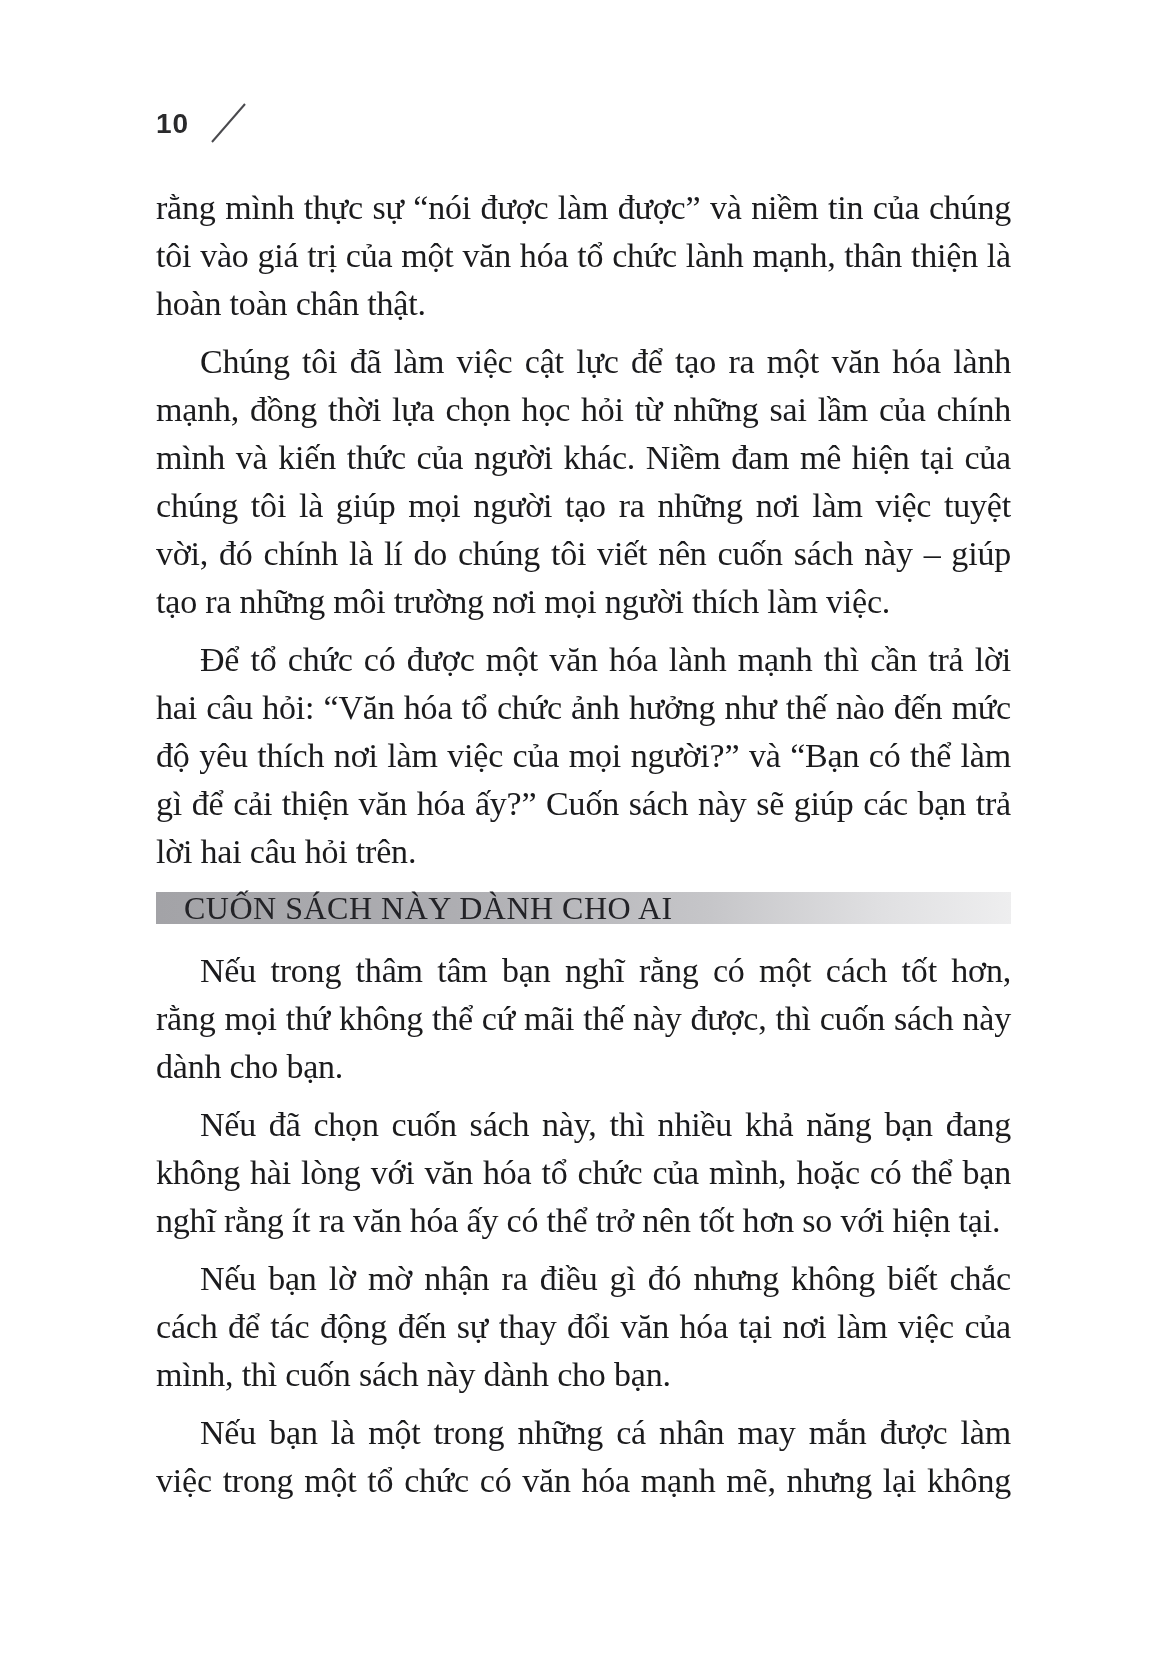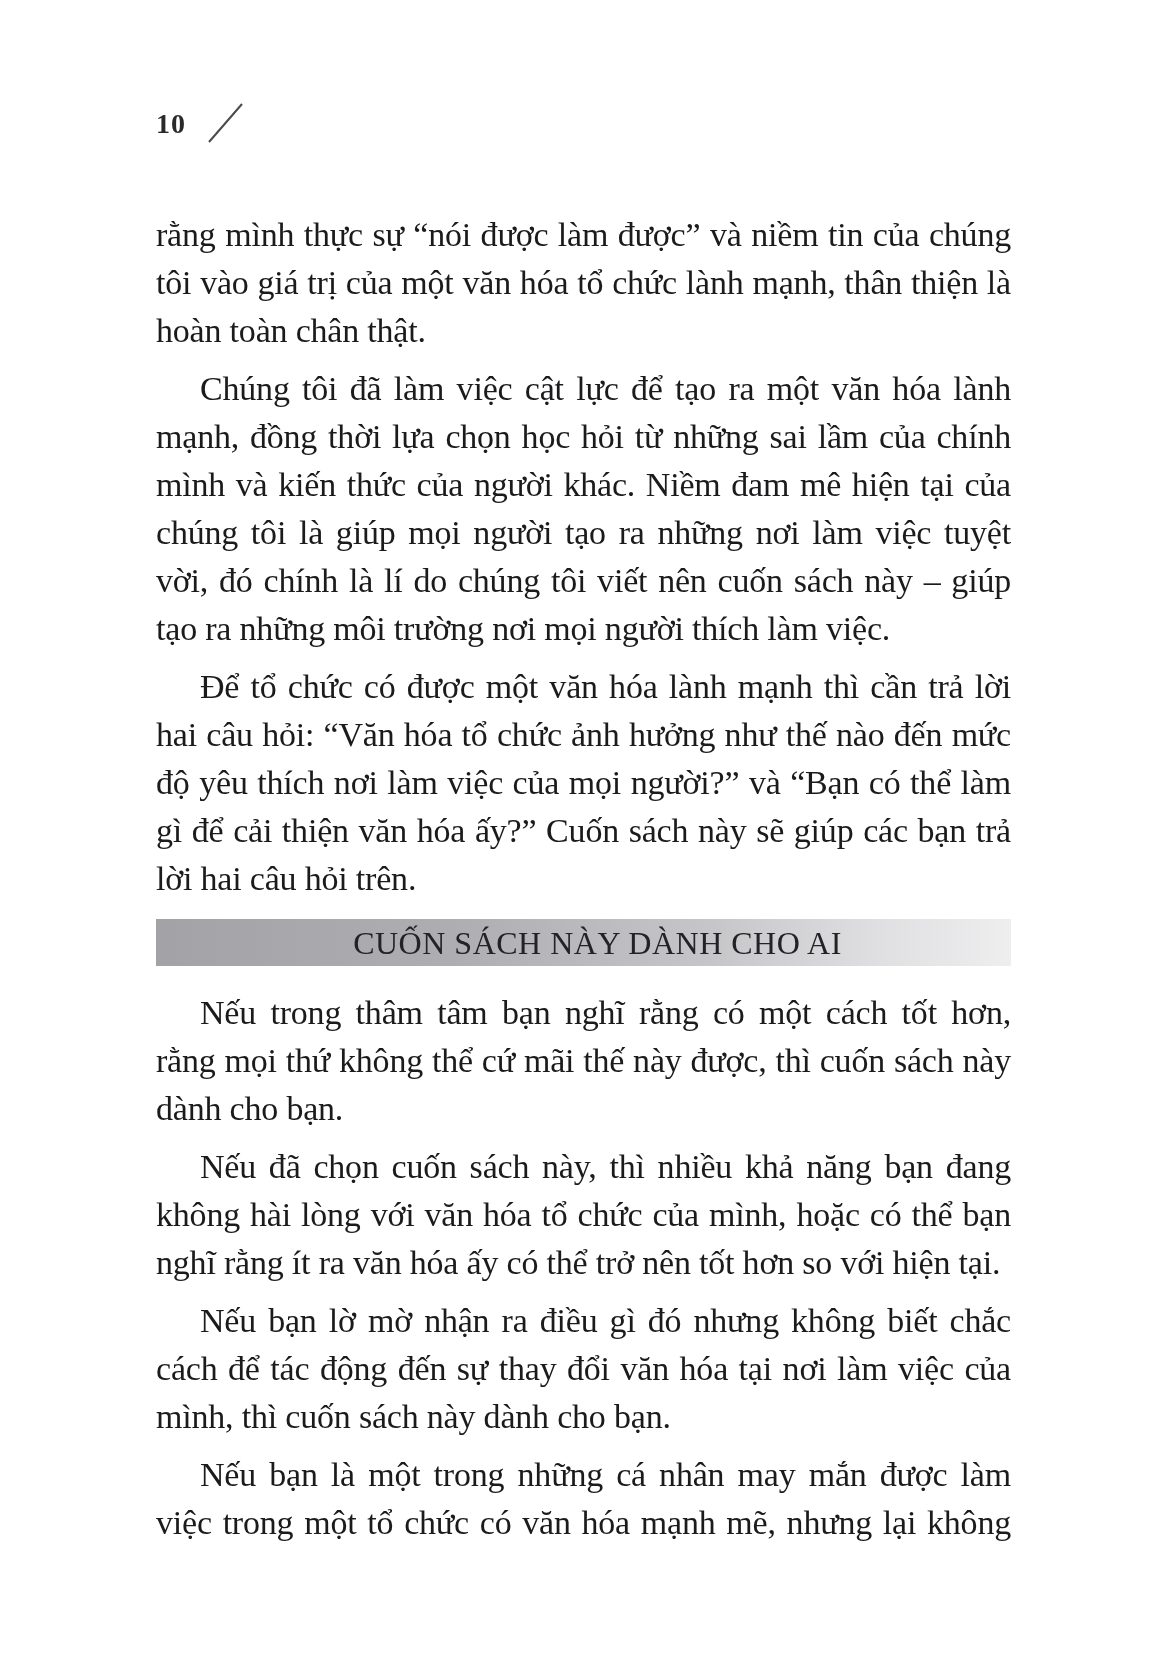--- a/index.html
+++ b/index.html
@@ -18,21 +18,21 @@
   
   .page-header {
     position: absolute;
     top: 104px;
     left: 156px;
     display: flex;
     align-items: flex-start;
     gap: 18px;
   }
   .pagenum {
-    font-family: Liberation Serif, serif;
+    font-family: Liberation Sans, sans-serif;
     font-weight: 700;
     font-size: 28px;
     line-height: 40px;
     letter-spacing: 1px;
     color: #2a2a2c;
   }
   .slash-wrap { width: 44px; height: 46px; margin-top: -4px; }
 
   
   .body-text {
@@ -43,33 +43,32 @@
     font-size: 34px;
     line-height: 48px;
     letter-spacing: -0.2px;
     color: #1b1b1d;
     text-align: justify;
   }
   .body-text p {
     margin: 0 0 10px 0;
     text-indent: 44px;
   }
-  .body-text p.no-indent { text-indent: 0; margin-top: 27px; }
+  .body-text p.no-indent { text-indent: 0; }
   .body-text p.cut { text-align-last: justify; margin-bottom: 8px; }
 
   
   .section-bar {
-    height: 47px;
+    height: 32px;
     margin: 16px 0 23px 0;
     background: linear-gradient(90deg, #a3a3a7 0%, #aeaeb2 35%, #c6c6c9 65%, #e0e0e2 85%, #eeeeef 100%);
     display: flex;
     align-items: center;
     padding-left: 28px;
     box-sizing: border-box;
-    justify-content: center;
   }
   .section-title {
     font-size: 32px;
     line-height: 1;
     letter-spacing: 0.5px;
     color: #232327;
     text-indent: 0;
     white-space: nowrap;
   }
 </style>

